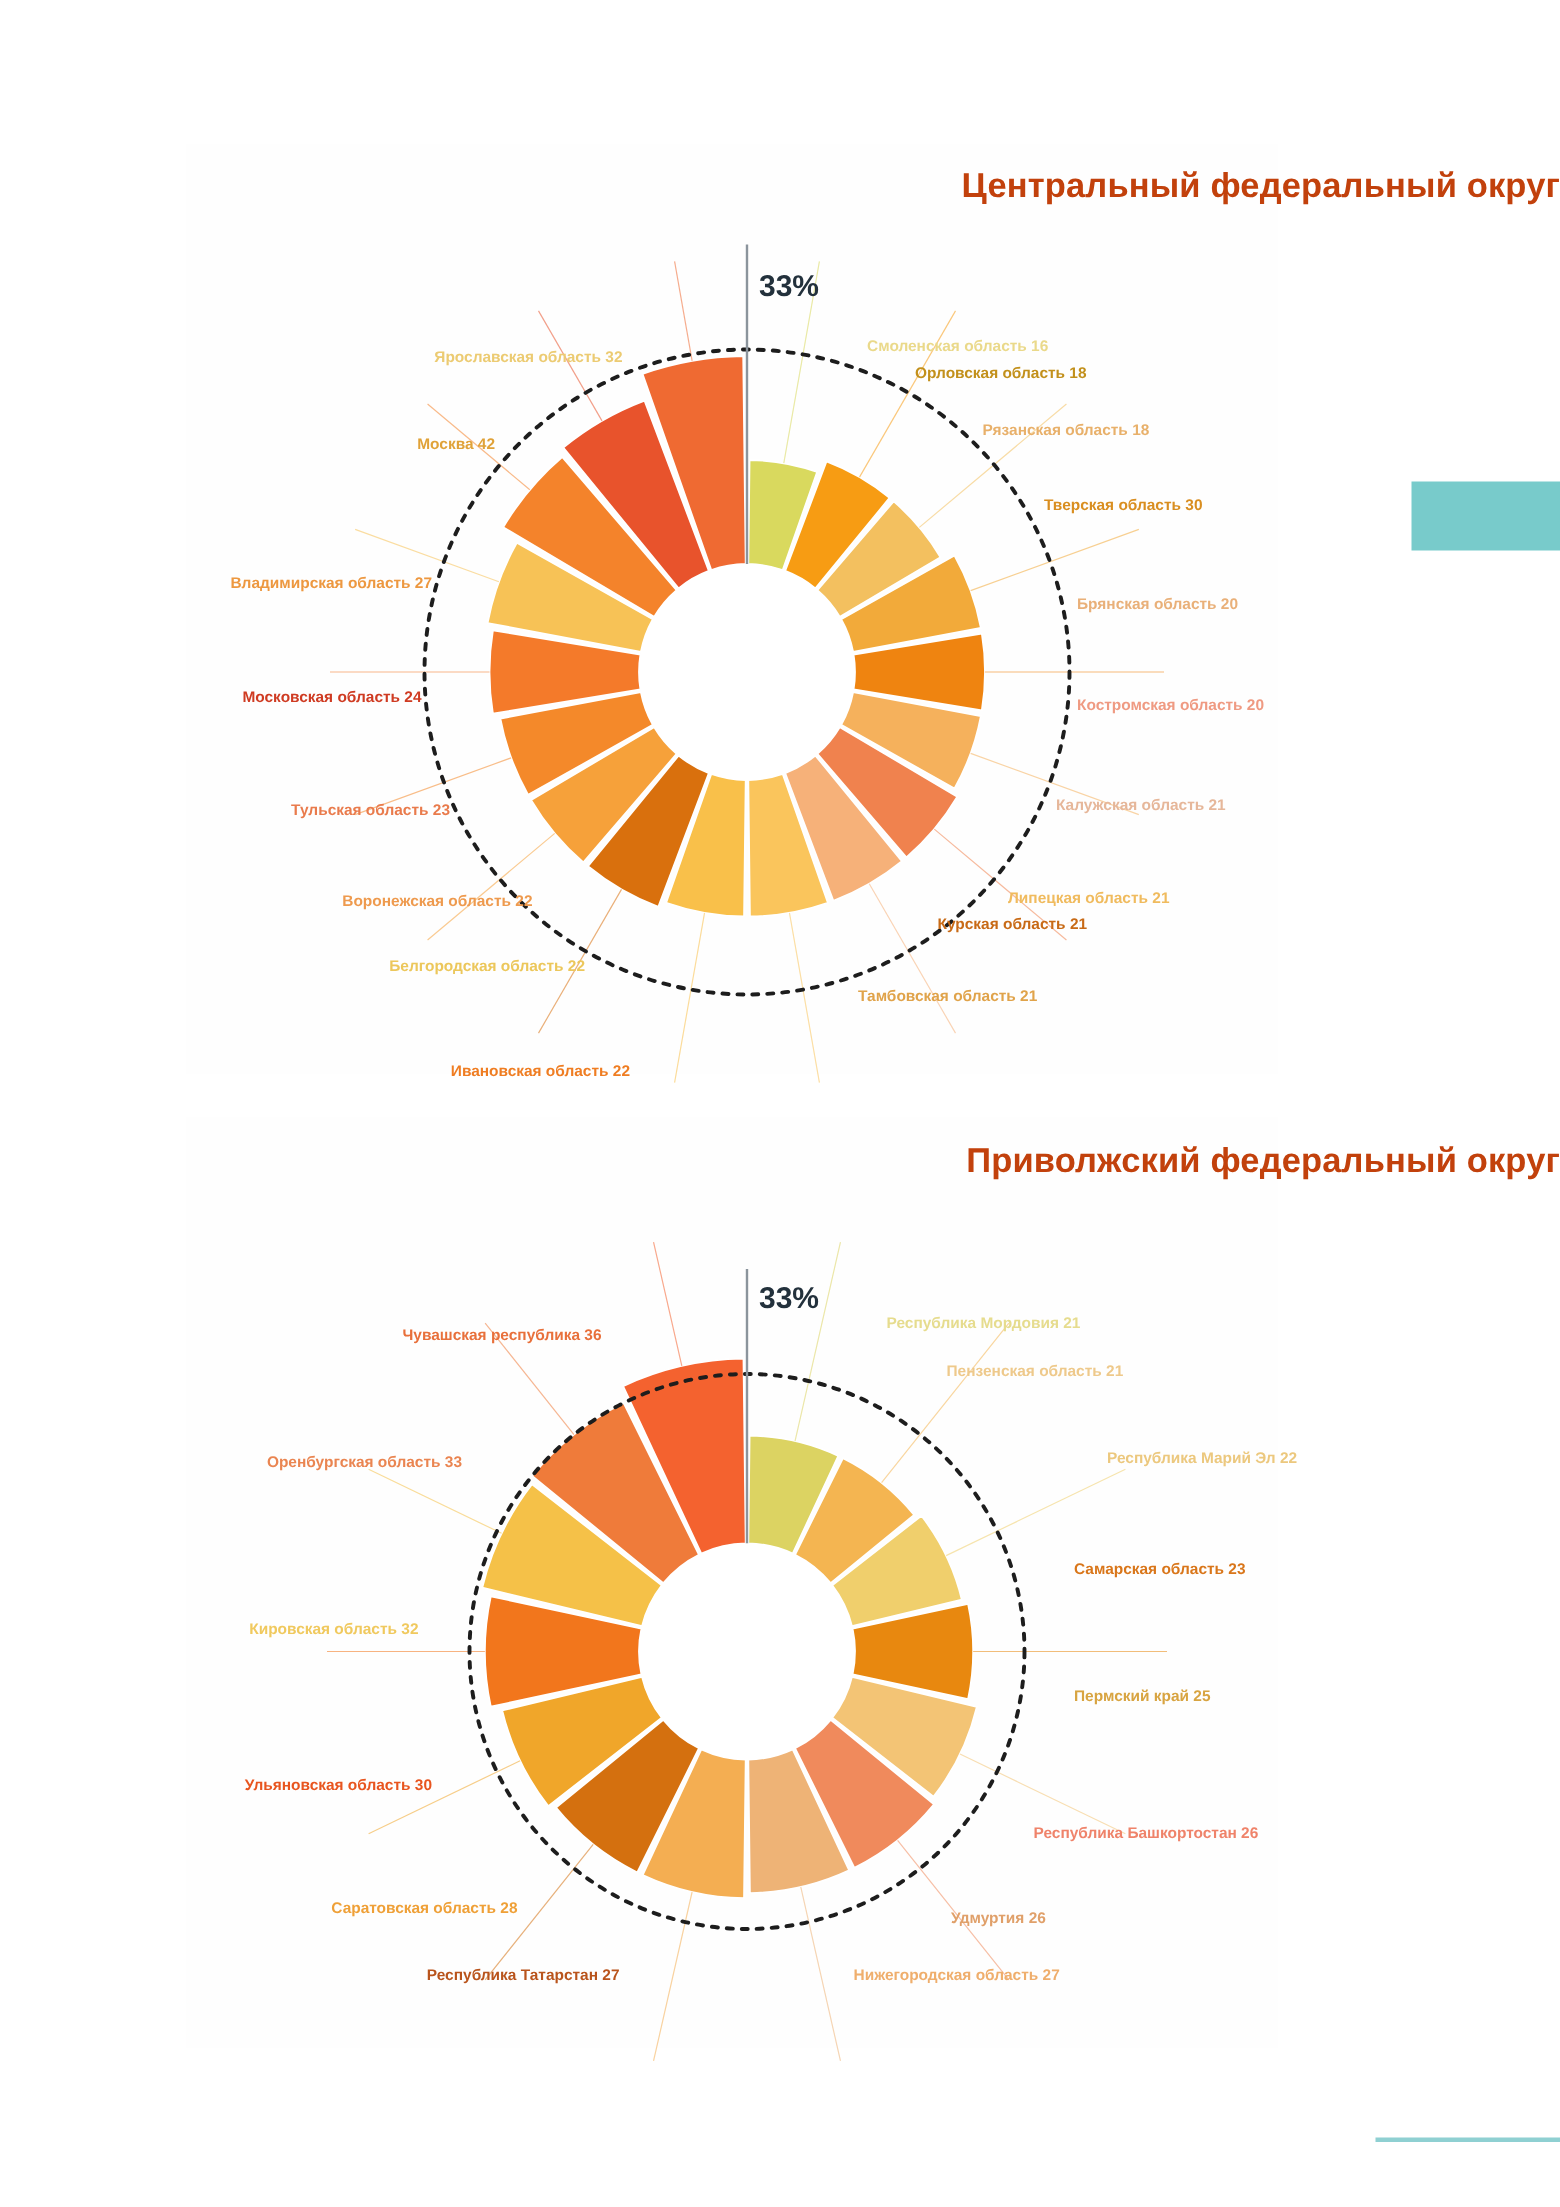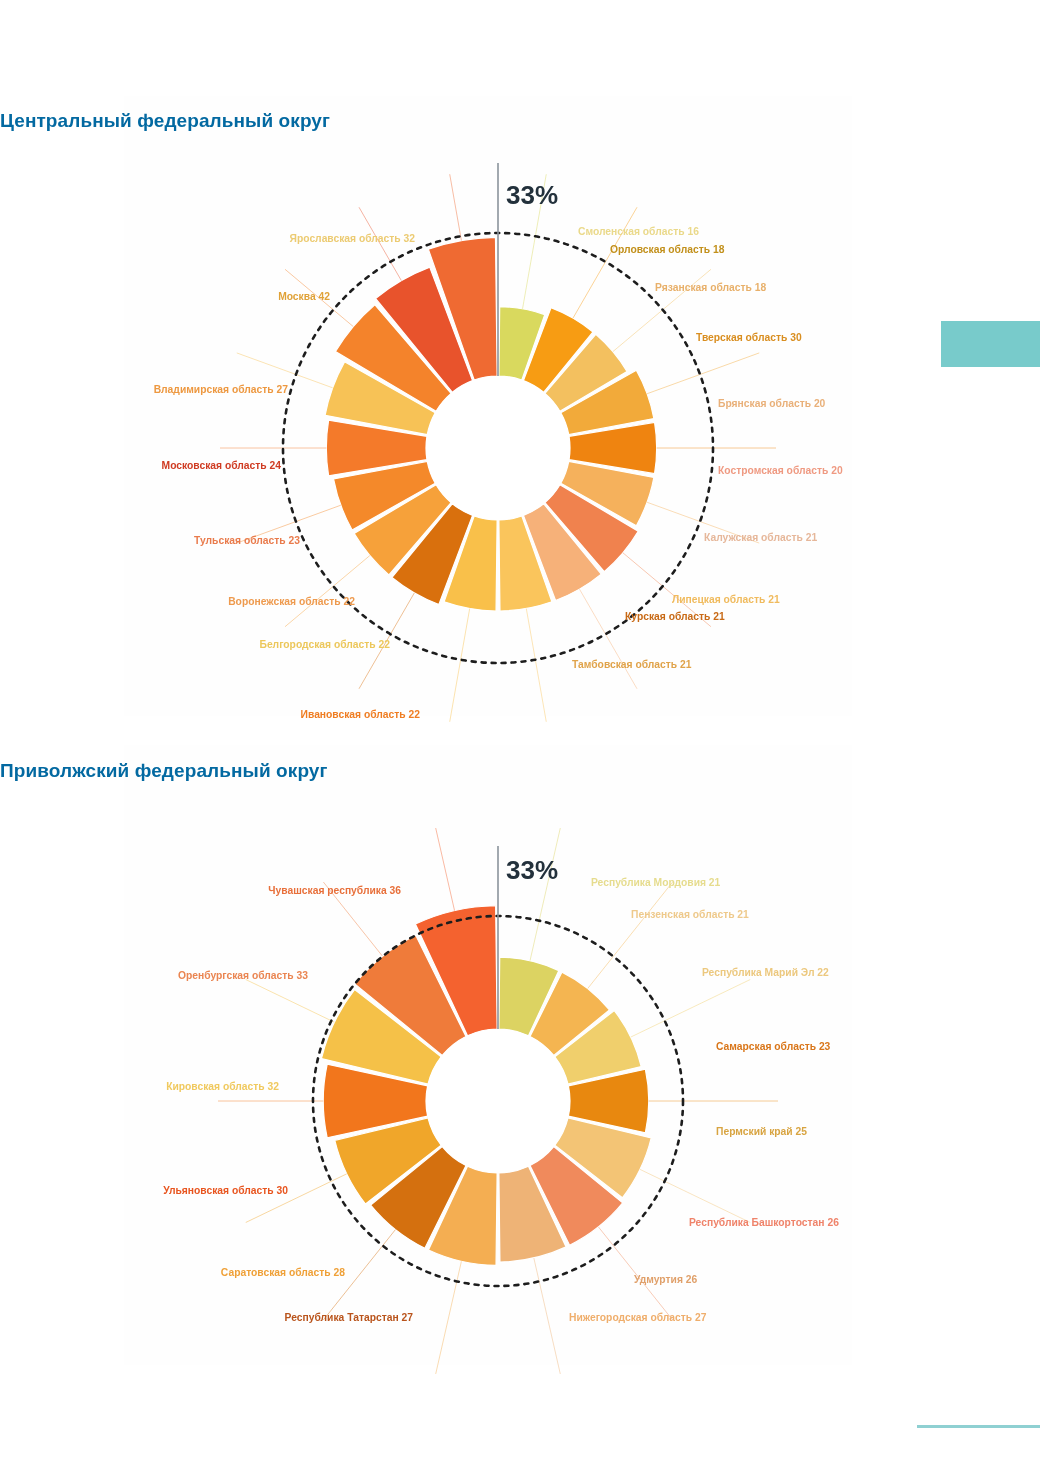--- a/index.html
+++ b/index.html
@@ -6,31 +6,31 @@
   body{width:1040px;height:1471px;position:relative;overflow:hidden;
        font-family:"Liberation Sans","DejaVu Sans",sans-serif;}
 
   .page{position:absolute;inset:0;background:#fff;}
 
   .panel{position:absolute;background:#fefefe;}
   #panel-1{left:124px;top:96px;width:728px;height:620px;}
   #panel-2{left:124px;top:745px;width:728px;height:620px;}
 
   .chart-title{
-    position:absolute;left:0;width:100%;text-align:left;
-    font-size:19px;font-weight:700;color:#0369a1;letter-spacing:.1px;
+    position:absolute;left:0;width:100%;text-align:right;
+    font-size:23px;font-weight:700;color:#c2410c;letter-spacing:.1px;
   }
   #title-1{top:110px;}
   #title-2{top:760px;}
 
   .chart-wrap{position:absolute;left:0;top:0;width:1040px;height:1471px;
               pointer-events:none;}
   svg{display:block;}
 
-  .pct-label{position:absolute;font-size:26px;font-weight:700;color:#23313c;}
+  .pct-label{position:absolute;font-size:20px;font-weight:700;color:#23313c;}
   #pct-1{left:506px;top:180px;}
   #pct-2{left:506px;top:855px;}
 
   
   .lbl{position:absolute;font-size:10.3px;font-weight:700;white-space:nowrap;
        line-height:1;}
   .lbl.r{text-align:left;}
   .lbl.l{text-align:center;transform:translateX(-100%);padding-left:28px;}
 
   .teal-box{position:absolute;left:941px;top:321px;width:99px;height:46px;
@@ -207,21 +207,21 @@
       <div class="lbl l" style="left: 420px; top: 663px; color: rgb(239, 125, 34); margin-top: 47px;">Ивановская область 22</div>
       <div class="lbl l" style="left: 390px; top: 640px; color: rgb(236, 199, 91);">Белгородская область 22</div>
       <div class="lbl l" style="left: 355px; top: 597px; color: rgb(238, 154, 78);">Воронежская область 22</div>
       <div class="lbl l" style="left: 300px; top: 536px; color: rgb(233, 123, 76);">Тульская область 23</div>
       <div class="lbl l" style="left: 281px; top: 461px; color: rgb(207, 59, 34);">Московская область 24</div>
       <div class="lbl l" style="left: 288px; top: 385px; color: rgb(237, 152, 64);">Владимирская область 27</div>
       <div class="lbl l" style="left: 330px; top: 292px; color: rgb(224, 162, 56);">Москва 42</div>
       <div class="lbl l" style="left: 415px; top: 234px; color: rgb(236, 203, 114);">Ярославская область 32</div>
       <div class="lbl r" style="left: 571px; top: 878px; color: rgb(230, 220, 142); margin-left: 20px;">Республика Мордовия 21</div>
       <div class="lbl r" style="left: 631px; top: 910px; color: rgb(238, 201, 139);">Пензенская область 21</div>
-      <div class="lbl r" style="left: 676px; top: 968px; color: rgb(236, 200, 126); padding-left: 26px;">Республика Марий Эл 22</div>
+      <div class="lbl r" style="left: 712px; top: 968px; color: rgb(236, 200, 126); padding-left: 26px;">Республика Марий Эл 22</div>
       <div class="lbl r" style="left: 716px; top: 1042px; color: rgb(217, 118, 26);">Самарская область 23</div>
       <div class="lbl r" style="left: 716px; top: 1127px; color: rgb(216, 164, 65);">Пермский край 25</div>
       <div class="lbl r" style="left: 689px; top: 1218px; color: rgb(239, 131, 106);">Республика Башкортостан 26</div>
       <div class="lbl r" style="left: 634px; top: 1275px; color: rgb(224, 160, 106);">Удмуртия 26</div>
       <div class="lbl r" style="left: 569px; top: 1313px; color: rgb(239, 174, 108);">Нижегородская область 27</div>
       <div class="lbl l" style="left: 413px; top: 1313px; color: rgb(185, 84, 28);">Республика Татарстан 27</div>
       <div class="lbl l" style="left: 345px; top: 1268px; color: rgb(239, 160, 55);">Саратовская область 28</div>
       <div class="lbl l" style="left: 288px; top: 1186px; color: rgb(232, 85, 31);">Ульяновская область 30</div>
       <div class="lbl l" style="left: 279px; top: 1082px; color: rgb(240, 201, 94);">Кировская область 32</div>
       <div class="lbl l" style="left: 308px; top: 971px; color: rgb(234, 133, 81);">Оренбургская область 33</div>

